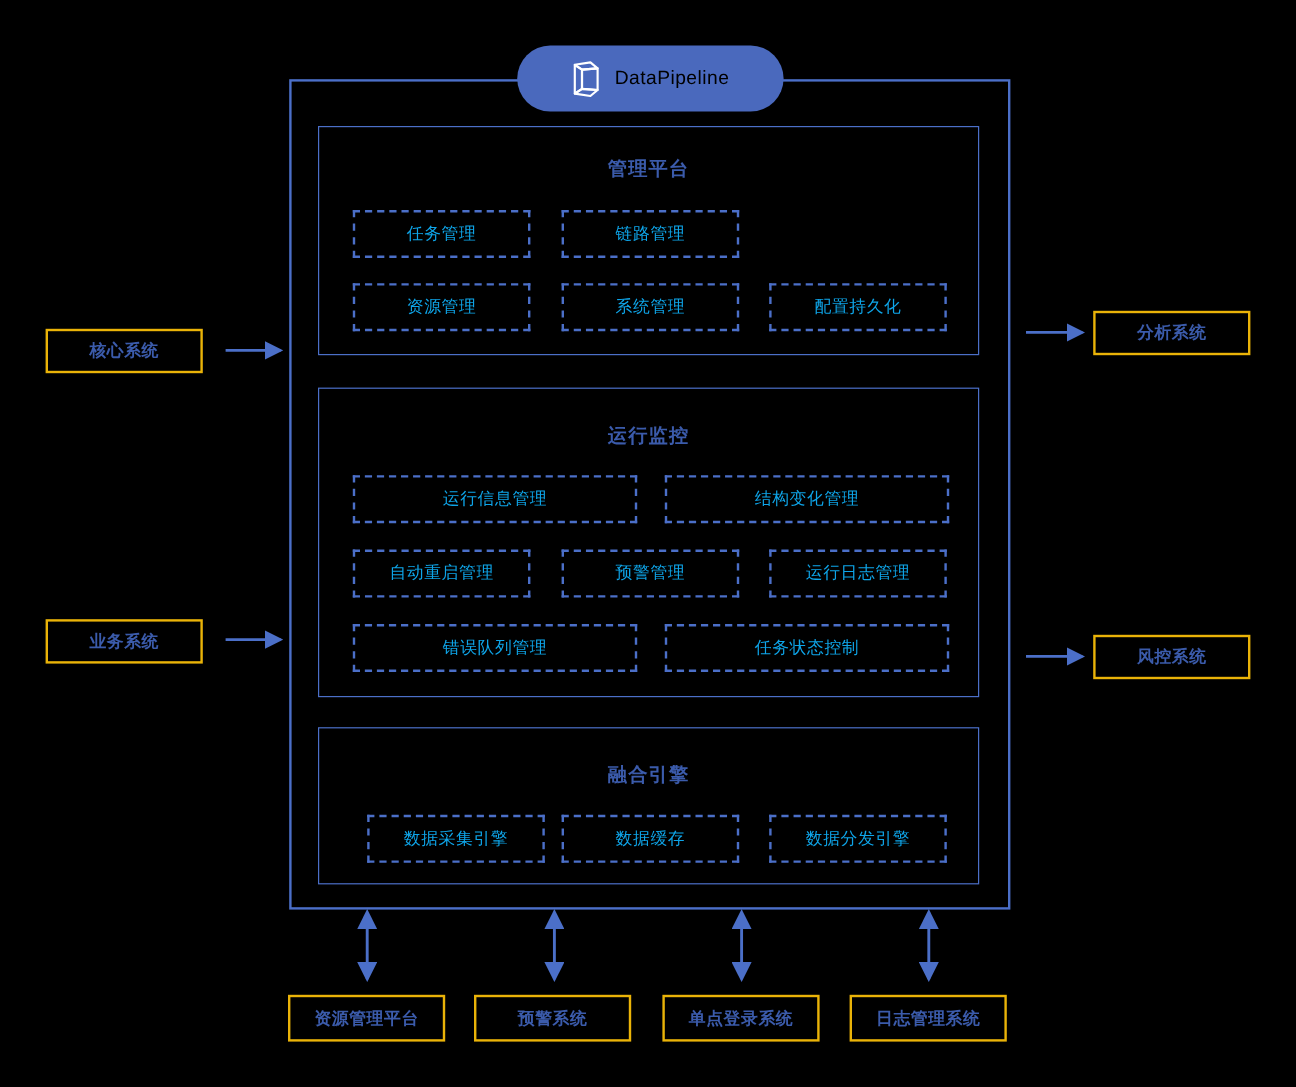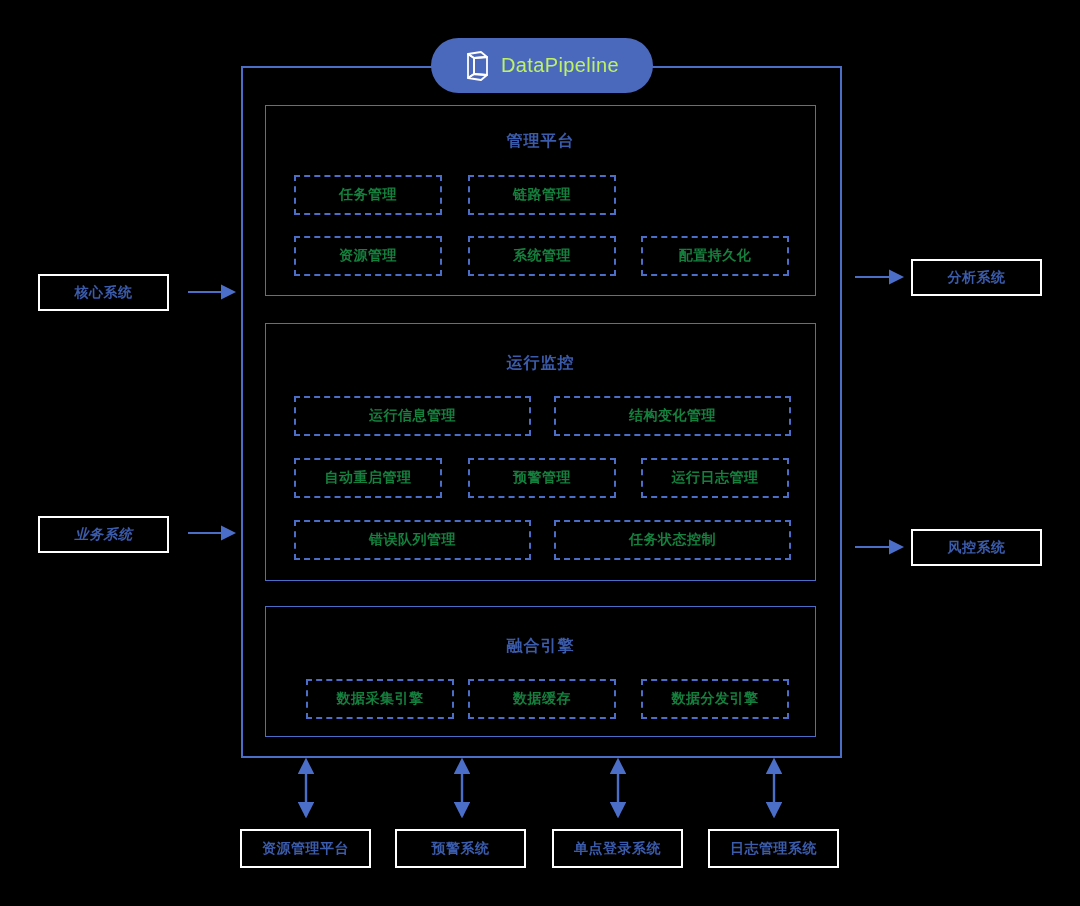--- a/index.html
+++ b/index.html
@@ -41,31 +41,31 @@
   }
 
   
   .chip {
     position: absolute;
     box-sizing: border-box;
     border: 2px dashed #4b6fc8;
     display: flex;
     align-items: center;
     justify-content: center;
-    color: #15803d;
+    color: #0ea5e9;
     font-size: 14px;
-    font-weight: bold;
+    font-weight: normal;
     letter-spacing: .5px;
   }
 
   
   .extbox {
     position: absolute;
     box-sizing: border-box;
-    border: 2px solid #ffffff;
+    border: 2px solid #eab308;
     display: flex;
     align-items: center;
     justify-content: center;
     color: #3b5bab;
     font-size: 14px;
     font-weight: bold;
     letter-spacing: .5px;
   }
 
   
@@ -74,22 +74,22 @@
     left: 431px; top: 38px; width: 222px; height: 55px;
     background: #4a69bd;
     border-radius: 28px;
     display: flex;
     align-items: center;
     justify-content: center;
     gap: 10px;
     z-index: 5;
   }
   #brand-pill .brand-text {
-    color: #bef264;
-    font-size: 20px;
+    color: #000000;
+    font-size: 16px;
     letter-spacing: .4px;
   }
   #brand-logo { display: block; }
 
   
   #arrow-layer {
     position: absolute;
     left: 0; top: 0;
     width: 1080px; height: 906px;
     pointer-events: none;
@@ -178,21 +178,21 @@
 
 <div class="section" id="section-fusion" style="left:265px; top:606px; width:551px; height:131px;">
   <div class="section-title" style="top:29px;">融合引擎</div>
 
   <div class="chip" style="left:40px; top:72px; width:148px; height:40px;">数据采集引擎</div>
   <div class="chip" style="left:202px; top:72px; width:148px; height:40px;">数据缓存</div>
   <div class="chip" style="left:375px; top:72px; width:148px; height:40px;">数据分发引擎</div>
 </div>
 
 <div class="extbox" style="left:38px; top:274px; width:131px; height:37px;">核心系统</div>
-<div class="extbox" style="left:38px; top:516px; width:131px; height:37px;font-style:italic;">业务系统</div>
+<div class="extbox" style="left:38px; top:516px; width:131px; height:37px;">业务系统</div>
 
 <div class="extbox" style="left:911px; top:259px; width:131px; height:37px;">分析系统</div>
 <div class="extbox" style="left:911px; top:529px; width:131px; height:37px;">风控系统</div>
 
 <div class="extbox" style="left:240px; top:829px; width:131px; height:39px;">资源管理平台</div>
 <div class="extbox" style="left:395px; top:829px; width:131px; height:39px;text-align:center;">预警系统</div>
 <div class="extbox" style="left:552px; top:829px; width:131px; height:39px;">单点登录系统</div>
 <div class="extbox" style="left:708px; top:829px; width:131px; height:39px;">日志管理系统</div>
 
 </body></html>

